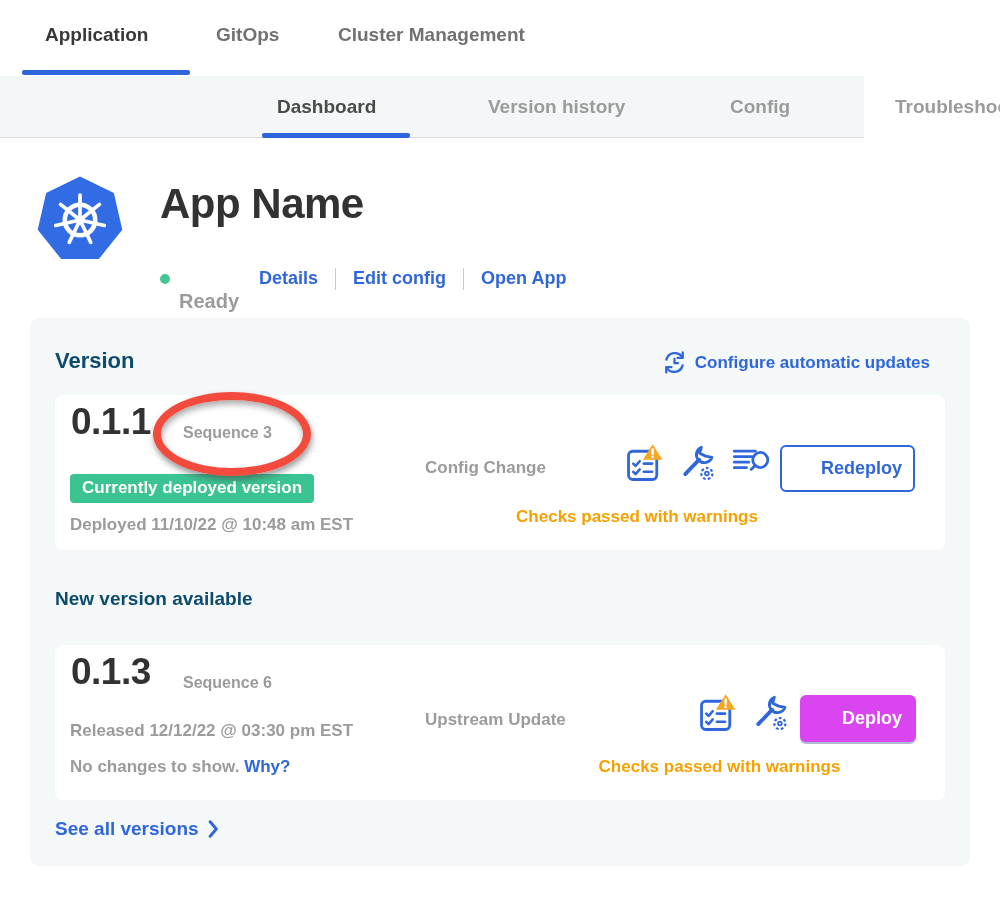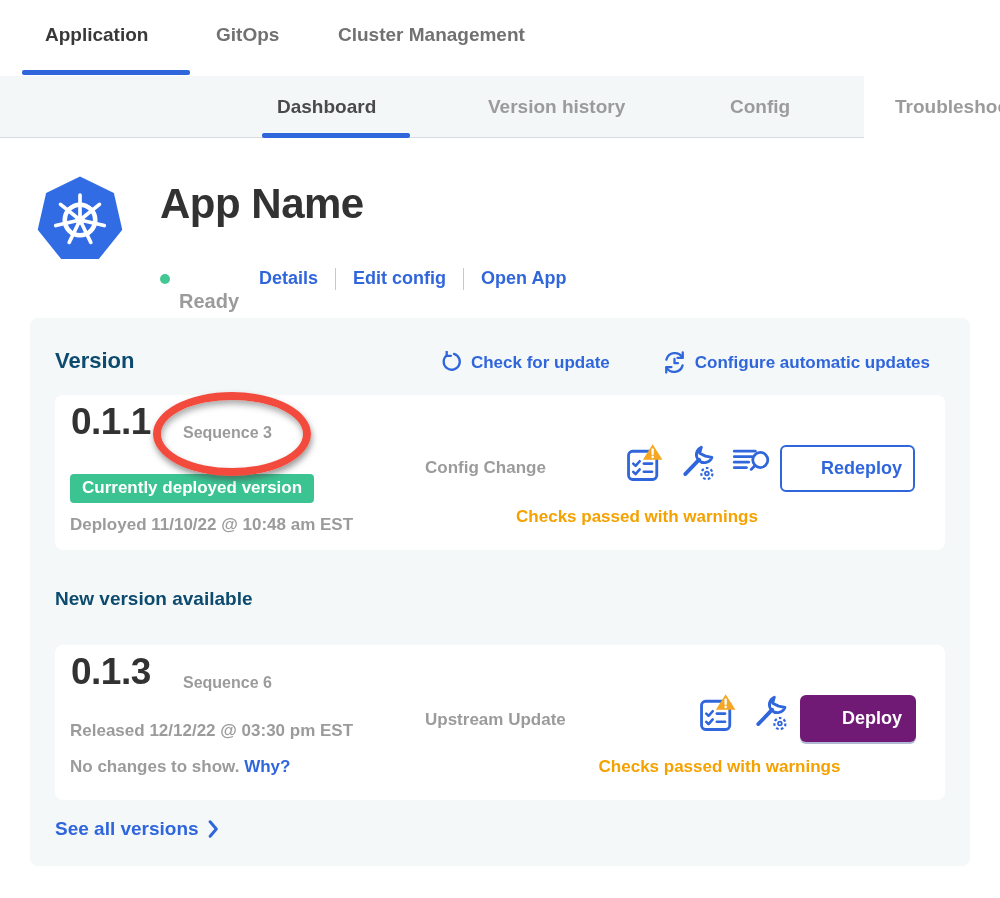--- a/index.html
+++ b/index.html
@@ -58,21 +58,21 @@
               white-space:nowrap; }
   .v-icons { position:absolute; top:48px; display:flex; align-items:flex-start; gap:13px; }
   .check-status { position:absolute; top:112px; font-size:17px; font-weight:700; color:#F5A100;
                   text-align:center; white-space:nowrap; }
   .why-link { color:#3066DB; font-weight:700; cursor:pointer; }
 
   .btn { position:absolute; top:50px; height:47px; border-radius:6px; font-size:18px; font-weight:700;
          display:flex; align-items:center; justify-content:center; cursor:pointer;
          font-family:"Liberation Sans", sans-serif;padding-left:28px; }
   .btn-outline { left:725px; width:135px; background:#ffffff; border:2px solid #3066DB; color:#3066DB; }
-  .btn-solid { left:745px; width:116px; background:#701a75; border:none; color:#ffffff;
+  .btn-solid { left:745px; width:116px; background:#d946ef; border:none; color:#ffffff;
                box-shadow:0 2px 0 rgba(30,60,130,0.35); }
 
   .new-version-heading { position:absolute; left:25px; top:270px; font-size:19px; font-weight:700;
                          color:#0c4a6e; }
   .see-all { position:absolute; left:25px; top:500px; display:flex; align-items:center; gap:9px;
              font-size:19px; font-weight:700; color:#3066DB; cursor:pointer; }
 
   
   .annotation-ellipse { position:absolute; left:153px; top:392px; width:158px; height:84px;
                         border:8px solid #F24B3D; border-radius:50%;
@@ -126,29 +126,20 @@
   <span class="hdr-link">Open App</span>
 </div>
 
 <div class="panel">
 
   <div class="panel-title">Version</div>
 
   <div class="panel-actions">
     <div class="panel-action">
       <span>
-        <svg width="23" height="23" viewBox="0 0 24 24" fill="none" stroke="#3066DB" stroke-width="2.4" stroke-linecap="round" stroke-linejoin="round">
-          <path d="M7 4.6 A 8.4 8.4 0 1 0 14.6 3.1"></path>
-          <polyline points="7,0.6 7,5 11.4,5"></polyline>
-        </svg>
-      </span>
-      <span>Check for update</span>
-    </div>
-    <div class="panel-action">
-      <span>
         <svg width="25" height="25" viewBox="0 0 24 24" fill="none" stroke="#3066DB" stroke-width="2.2" stroke-linecap="round" stroke-linejoin="round">
           <path d="M4.2 9.2 A 8.4 8.4 0 0 1 19.6 7.2"></path>
           <polyline points="19.9,2.4 19.9,7.6 14.9,7.6"></polyline>
           <path d="M19.8 14.8 A 8.4 8.4 0 0 1 4.4 16.8"></path>
           <polyline points="4.1,21.6 4.1,16.4 9.1,16.4"></polyline>
           <polyline points="12,8.6 12,12.6 15.3,12.6"></polyline>
         </svg>
       </span>
       <span>Configure automatic updates</span>
     </div>

